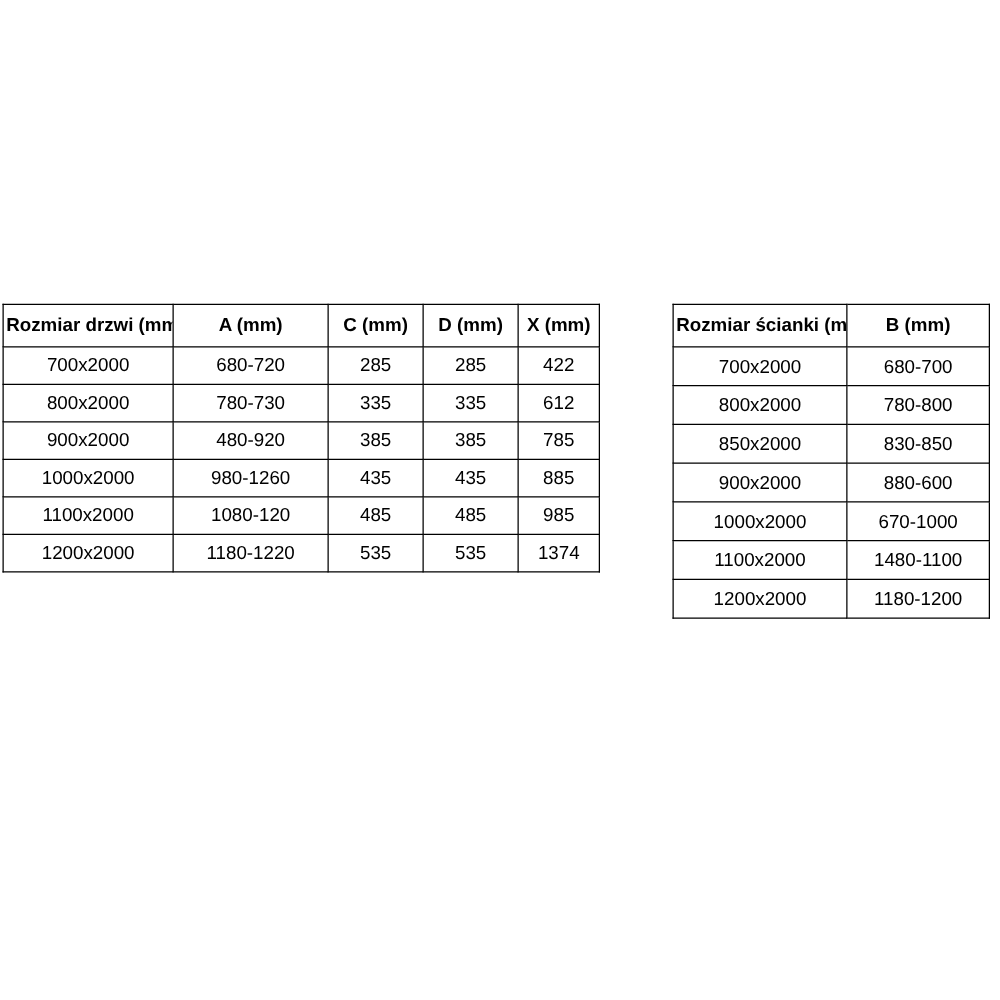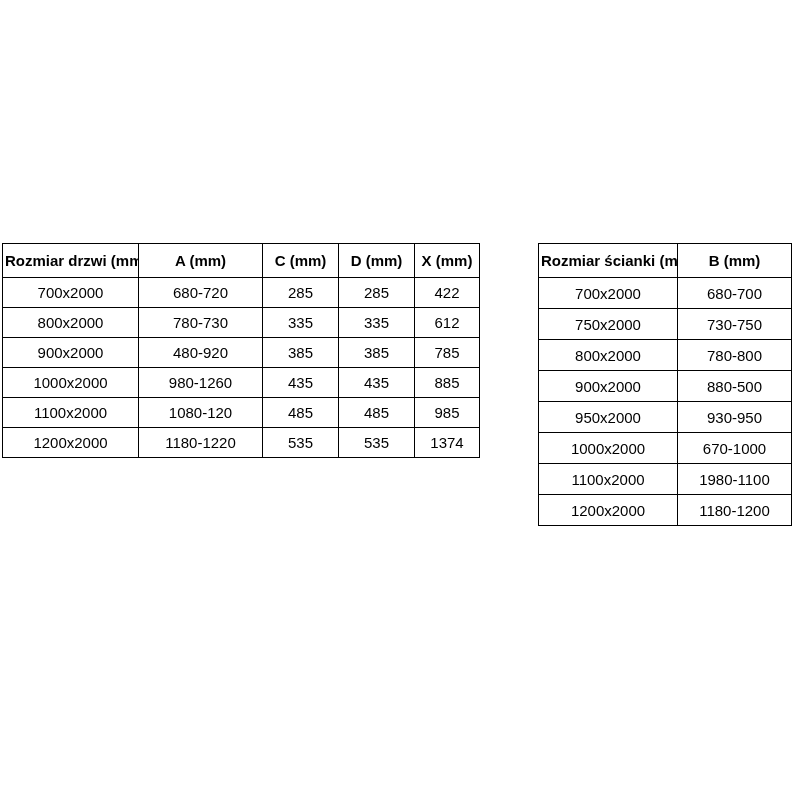--- a/index.html
+++ b/index.html
@@ -119,42 +119,38 @@
           <th>Rozmiar ścianki (mm)</th>
           <th>B (mm)</th>
         </tr>
       </thead>
       <tbody>
         <tr>
           <td>700x2000</td>
           <td>680-700</td>
         </tr>
         <tr>
-          <td>750x2000</td>
-          <td>730-750</td>
-        </tr>
-        <tr>
           <td>800x2000</td>
           <td>780-800</td>
         </tr>
         <tr>
-          <td>900x2000</td>
-          <td>880-500</td>
+          <td>850x2000</td>
+          <td>830-850</td>
         </tr>
         <tr>
-          <td>950x2000</td>
-          <td>930-950</td>
+          <td>900x2000</td>
+          <td>880-600</td>
         </tr>
         <tr>
           <td>1000x2000</td>
           <td>670-1000</td>
         </tr>
         <tr>
           <td>1100x2000</td>
-          <td>1980-1100</td>
+          <td>1480-1100</td>
         </tr>
         <tr>
           <td>1200x2000</td>
           <td>1180-1200</td>
         </tr>
       </tbody>
     </table>
 
 </div>
 

